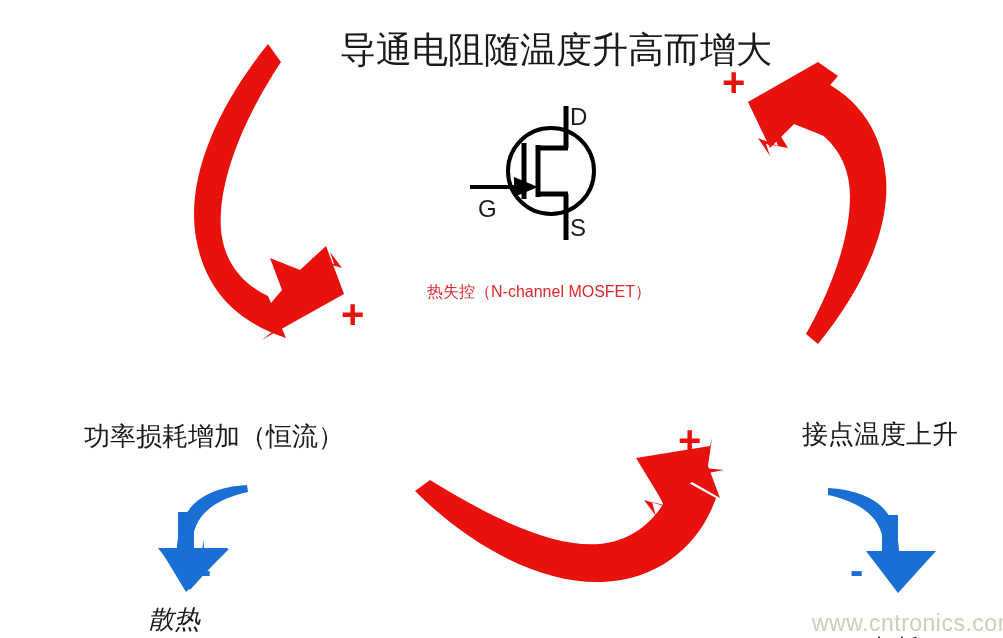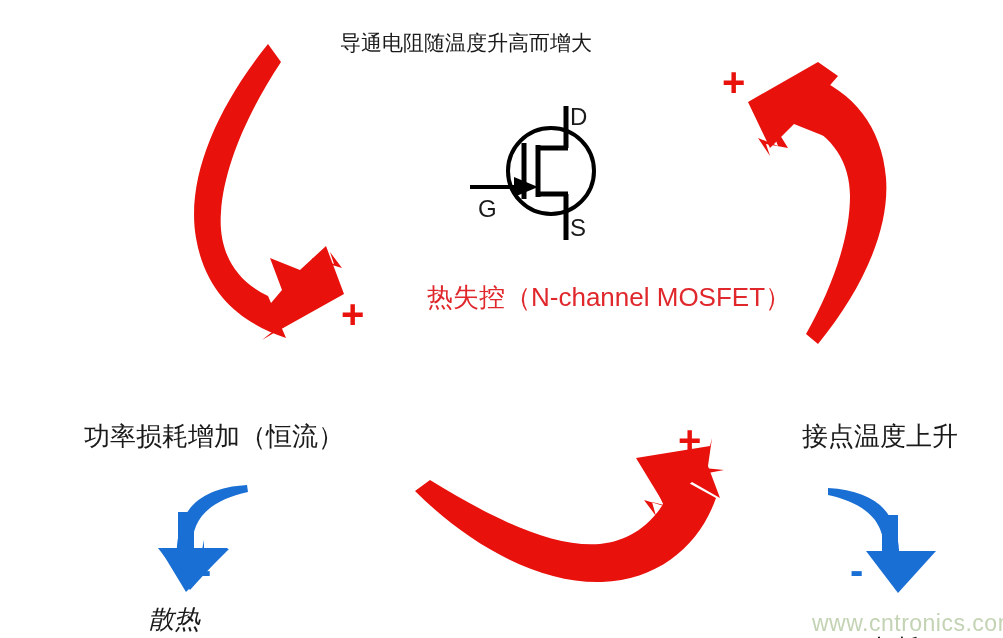--- a/index.html
+++ b/index.html
@@ -17,38 +17,39 @@
   }
   .lbl {
     position: absolute;
     color: #1a1a1a;
     white-space: nowrap;
     line-height: 1;
   }
   #title {
     left: 340px;
     top: 32px;
-    font-size: 21px;
+    font-size: 36px;
     letter-spacing: 0px;
   }
   #center-label {
     left: 427px;
     top: 284px;
-    font-size: 26px;
+    font-size: 16px;
     color: #E0272B;
   }
   #left-node {
     left: 84px;
     top: 423px;
     font-size: 26px;
   }
   #right-node {
     left: 802px;
     top: 423px;
     font-size: 26px;
+    font-family: Liberation Mono, monospace;
   }
   #left-sub {
     left: 148px;
     top: 606px;
     font-size: 26px;
     font-style: italic;
   }
   #right-sub {
     left: 867px;
     top: 606px;

